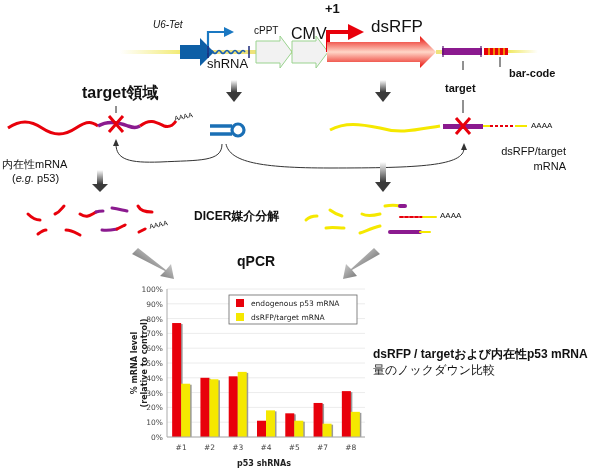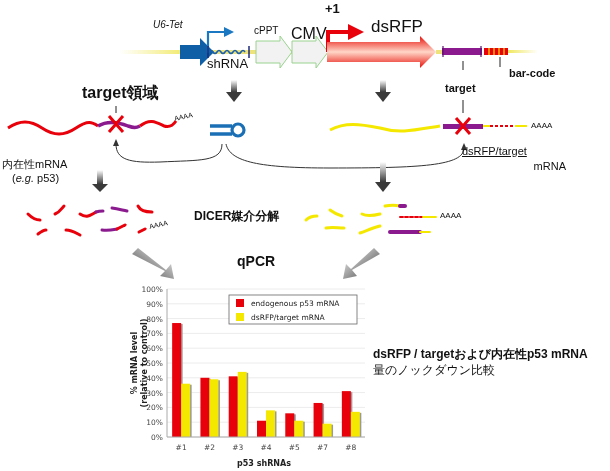--- a/index.html
+++ b/index.html
@@ -231,21 +231,21 @@
 <div class="lbl" style="left:371px;top:17px;font-size:17px;">dsRFP</div>
 <div class="lbl b" style="left:445px;top:82px;font-size:11px;">target</div>
 <div class="lbl b" style="left:494px;top:67px;font-size:11px;margin-left:15px;">bar-code</div>
 
 <div class="lbl b" style="left:82px;top:83px;font-size:16px;">target領域</div>
 <div class="lbl" style="left:174px;top:113px;font-size:7px;transform:rotate(-12deg);">AAAA</div>
 <div class="lbl" style="left:2px;top:157px;font-size:11px;">内在性mRNA</div>
 <div class="lbl" style="left:12px;top:172px;font-size:11px;"><span>(</span><i>e.g.</i><span> p53)</span></div>
 
 <div class="lbl" style="left:531px;top:121px;font-size:8px;">AAAA</div>
-<div class="lbl" style="left:462px;top:145px;font-size:11px;text-align:left;width:80px;text-decoration:underline;">dsRFP/target</div>
+<div class="lbl" style="left:486px;top:145px;font-size:11px;text-align:right;width:80px;">dsRFP/target</div>
 <div class="lbl" style="left:486px;top:160px;font-size:11px;text-align:right;width:80px;">mRNA</div>
 
 <div class="lbl" style="left:149px;top:221px;font-size:7px;transform:rotate(-12deg);">AAAA</div>
 <div class="lbl b" style="left:194px;top:208px;font-size:12px;">DICER媒介分解</div>
 <div class="lbl" style="left:440px;top:211px;font-size:8px;">AAAA</div>
 
 <div class="lbl b" style="left:237px;top:253px;font-size:14px;">qPCR</div>
 
 <div class="lbl b" style="left:373px;top:346px;font-size:12px;text-align:right;">dsRFP / targetおよび内在性p53 mRNA</div>
 <div class="lbl" style="left:373px;top:362px;font-size:12px;">量のノックダウン比較</div>

